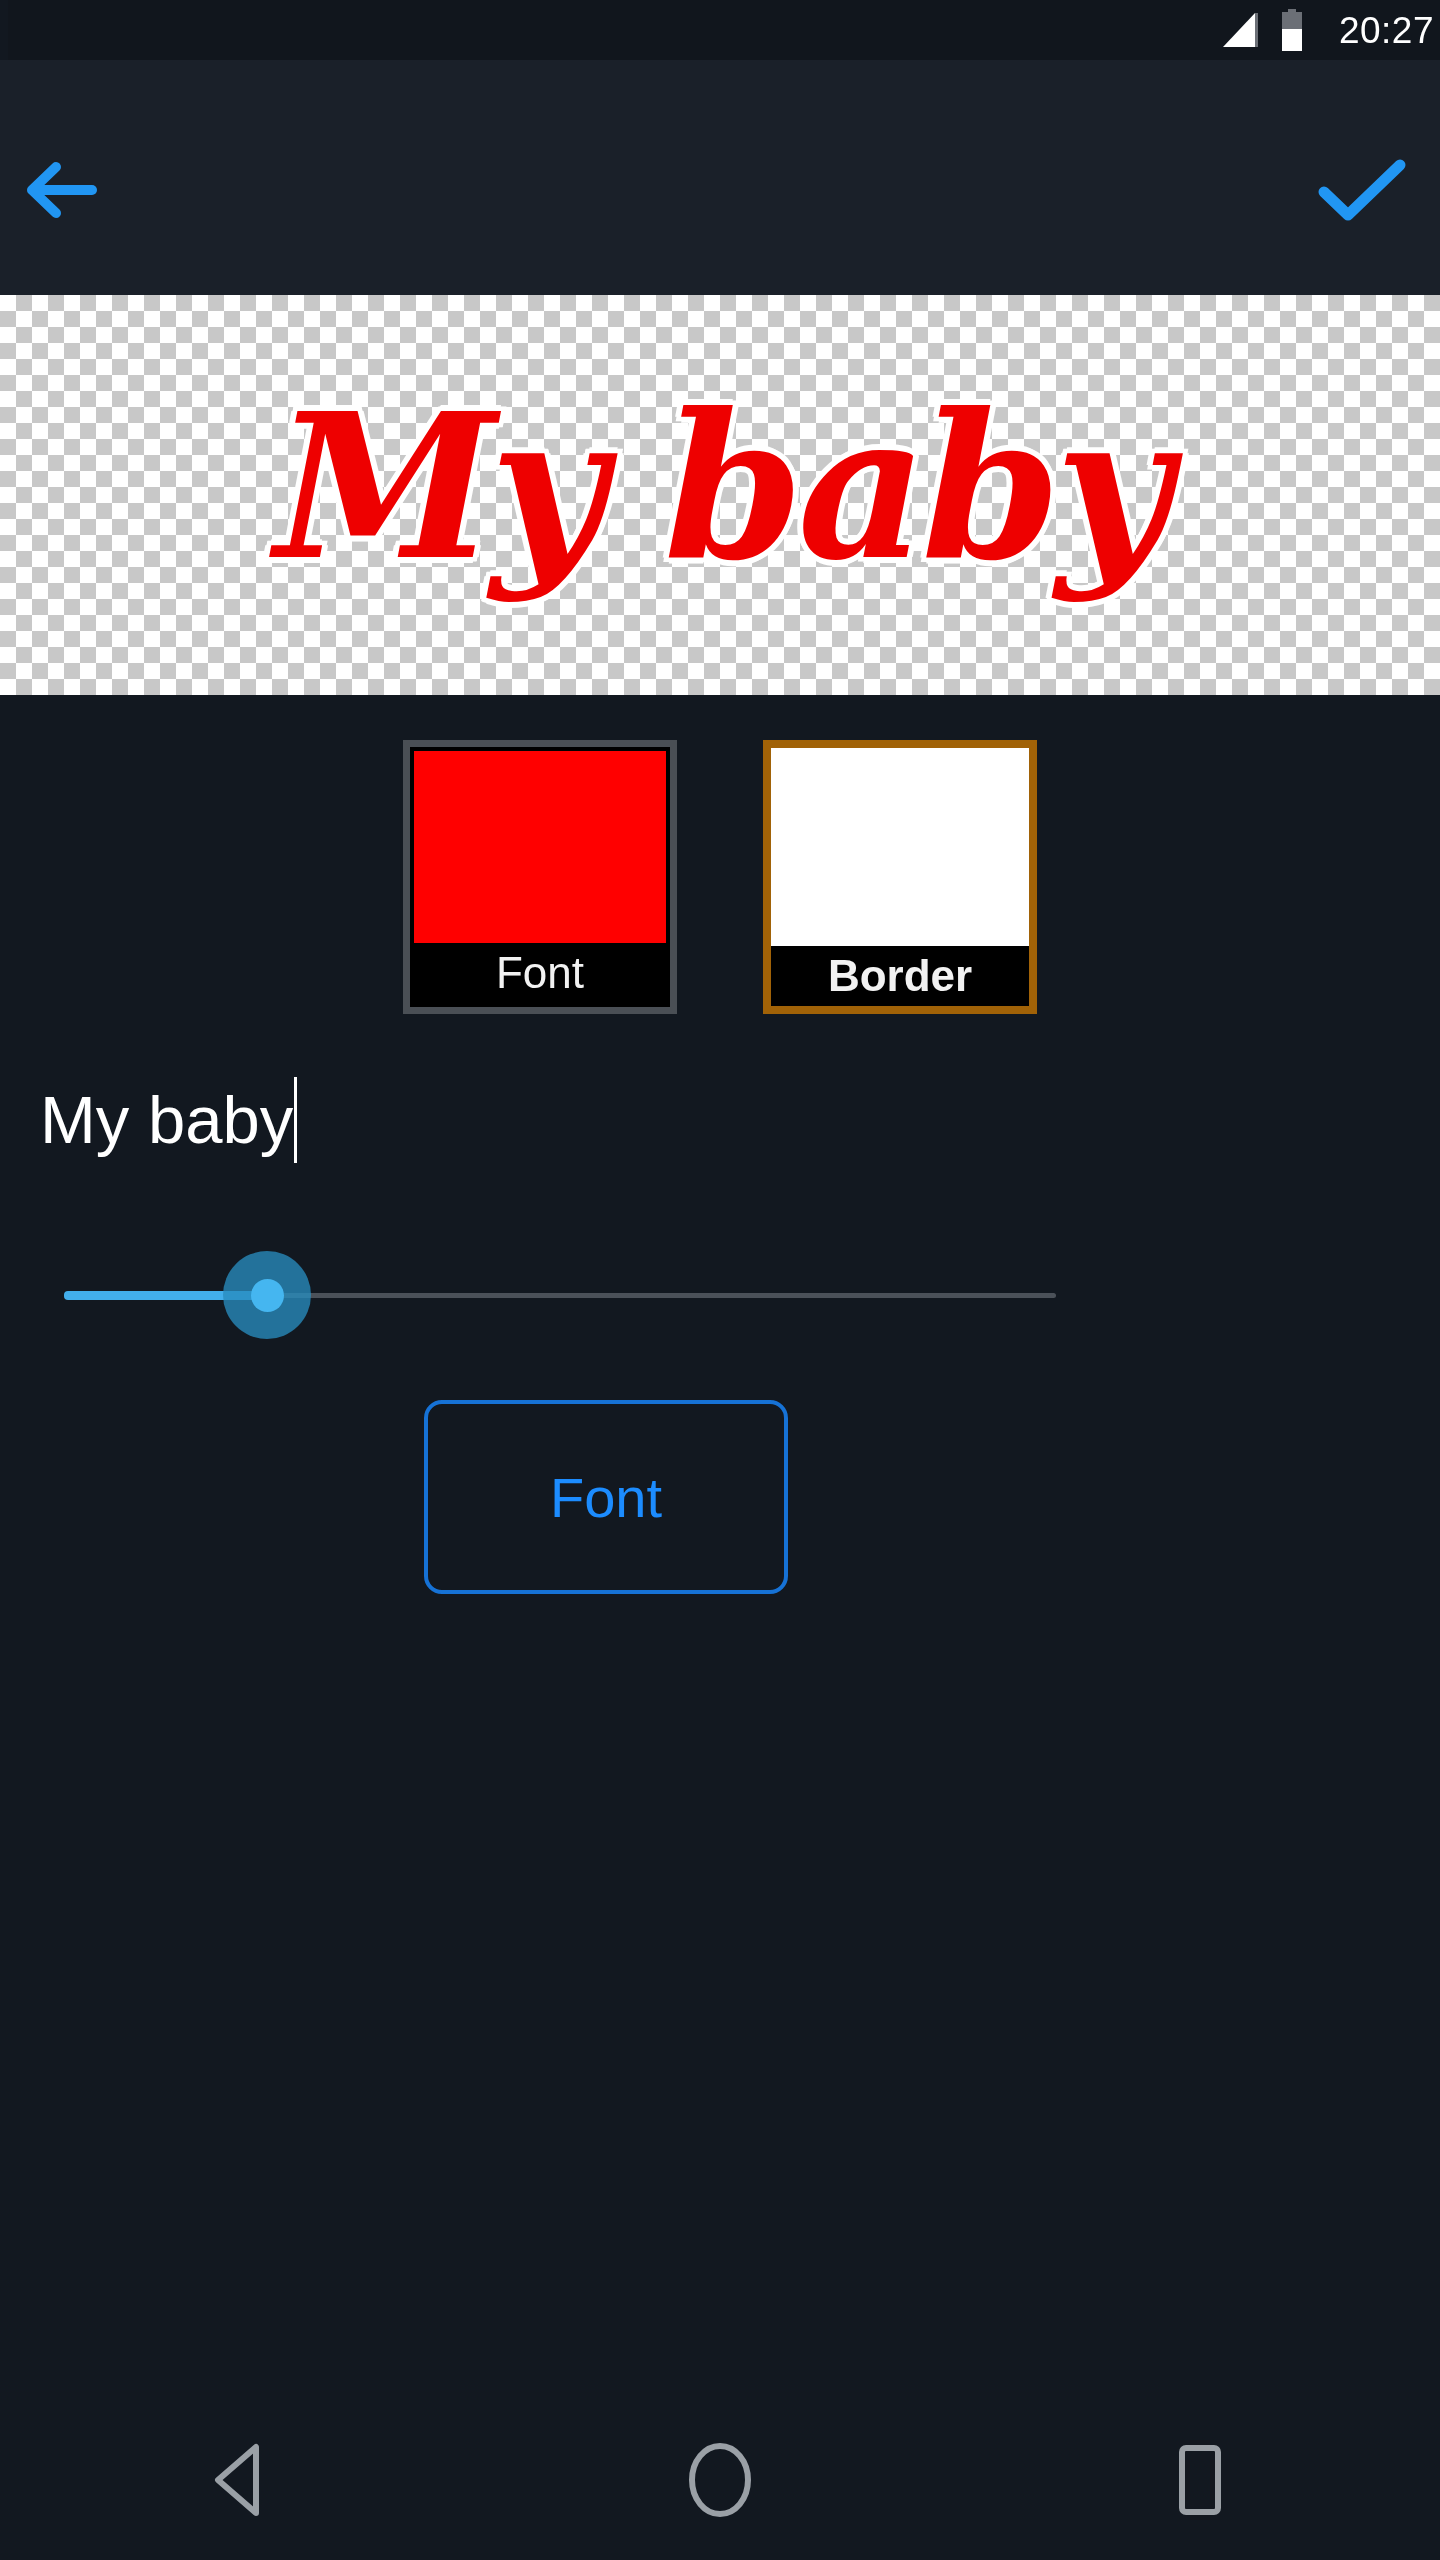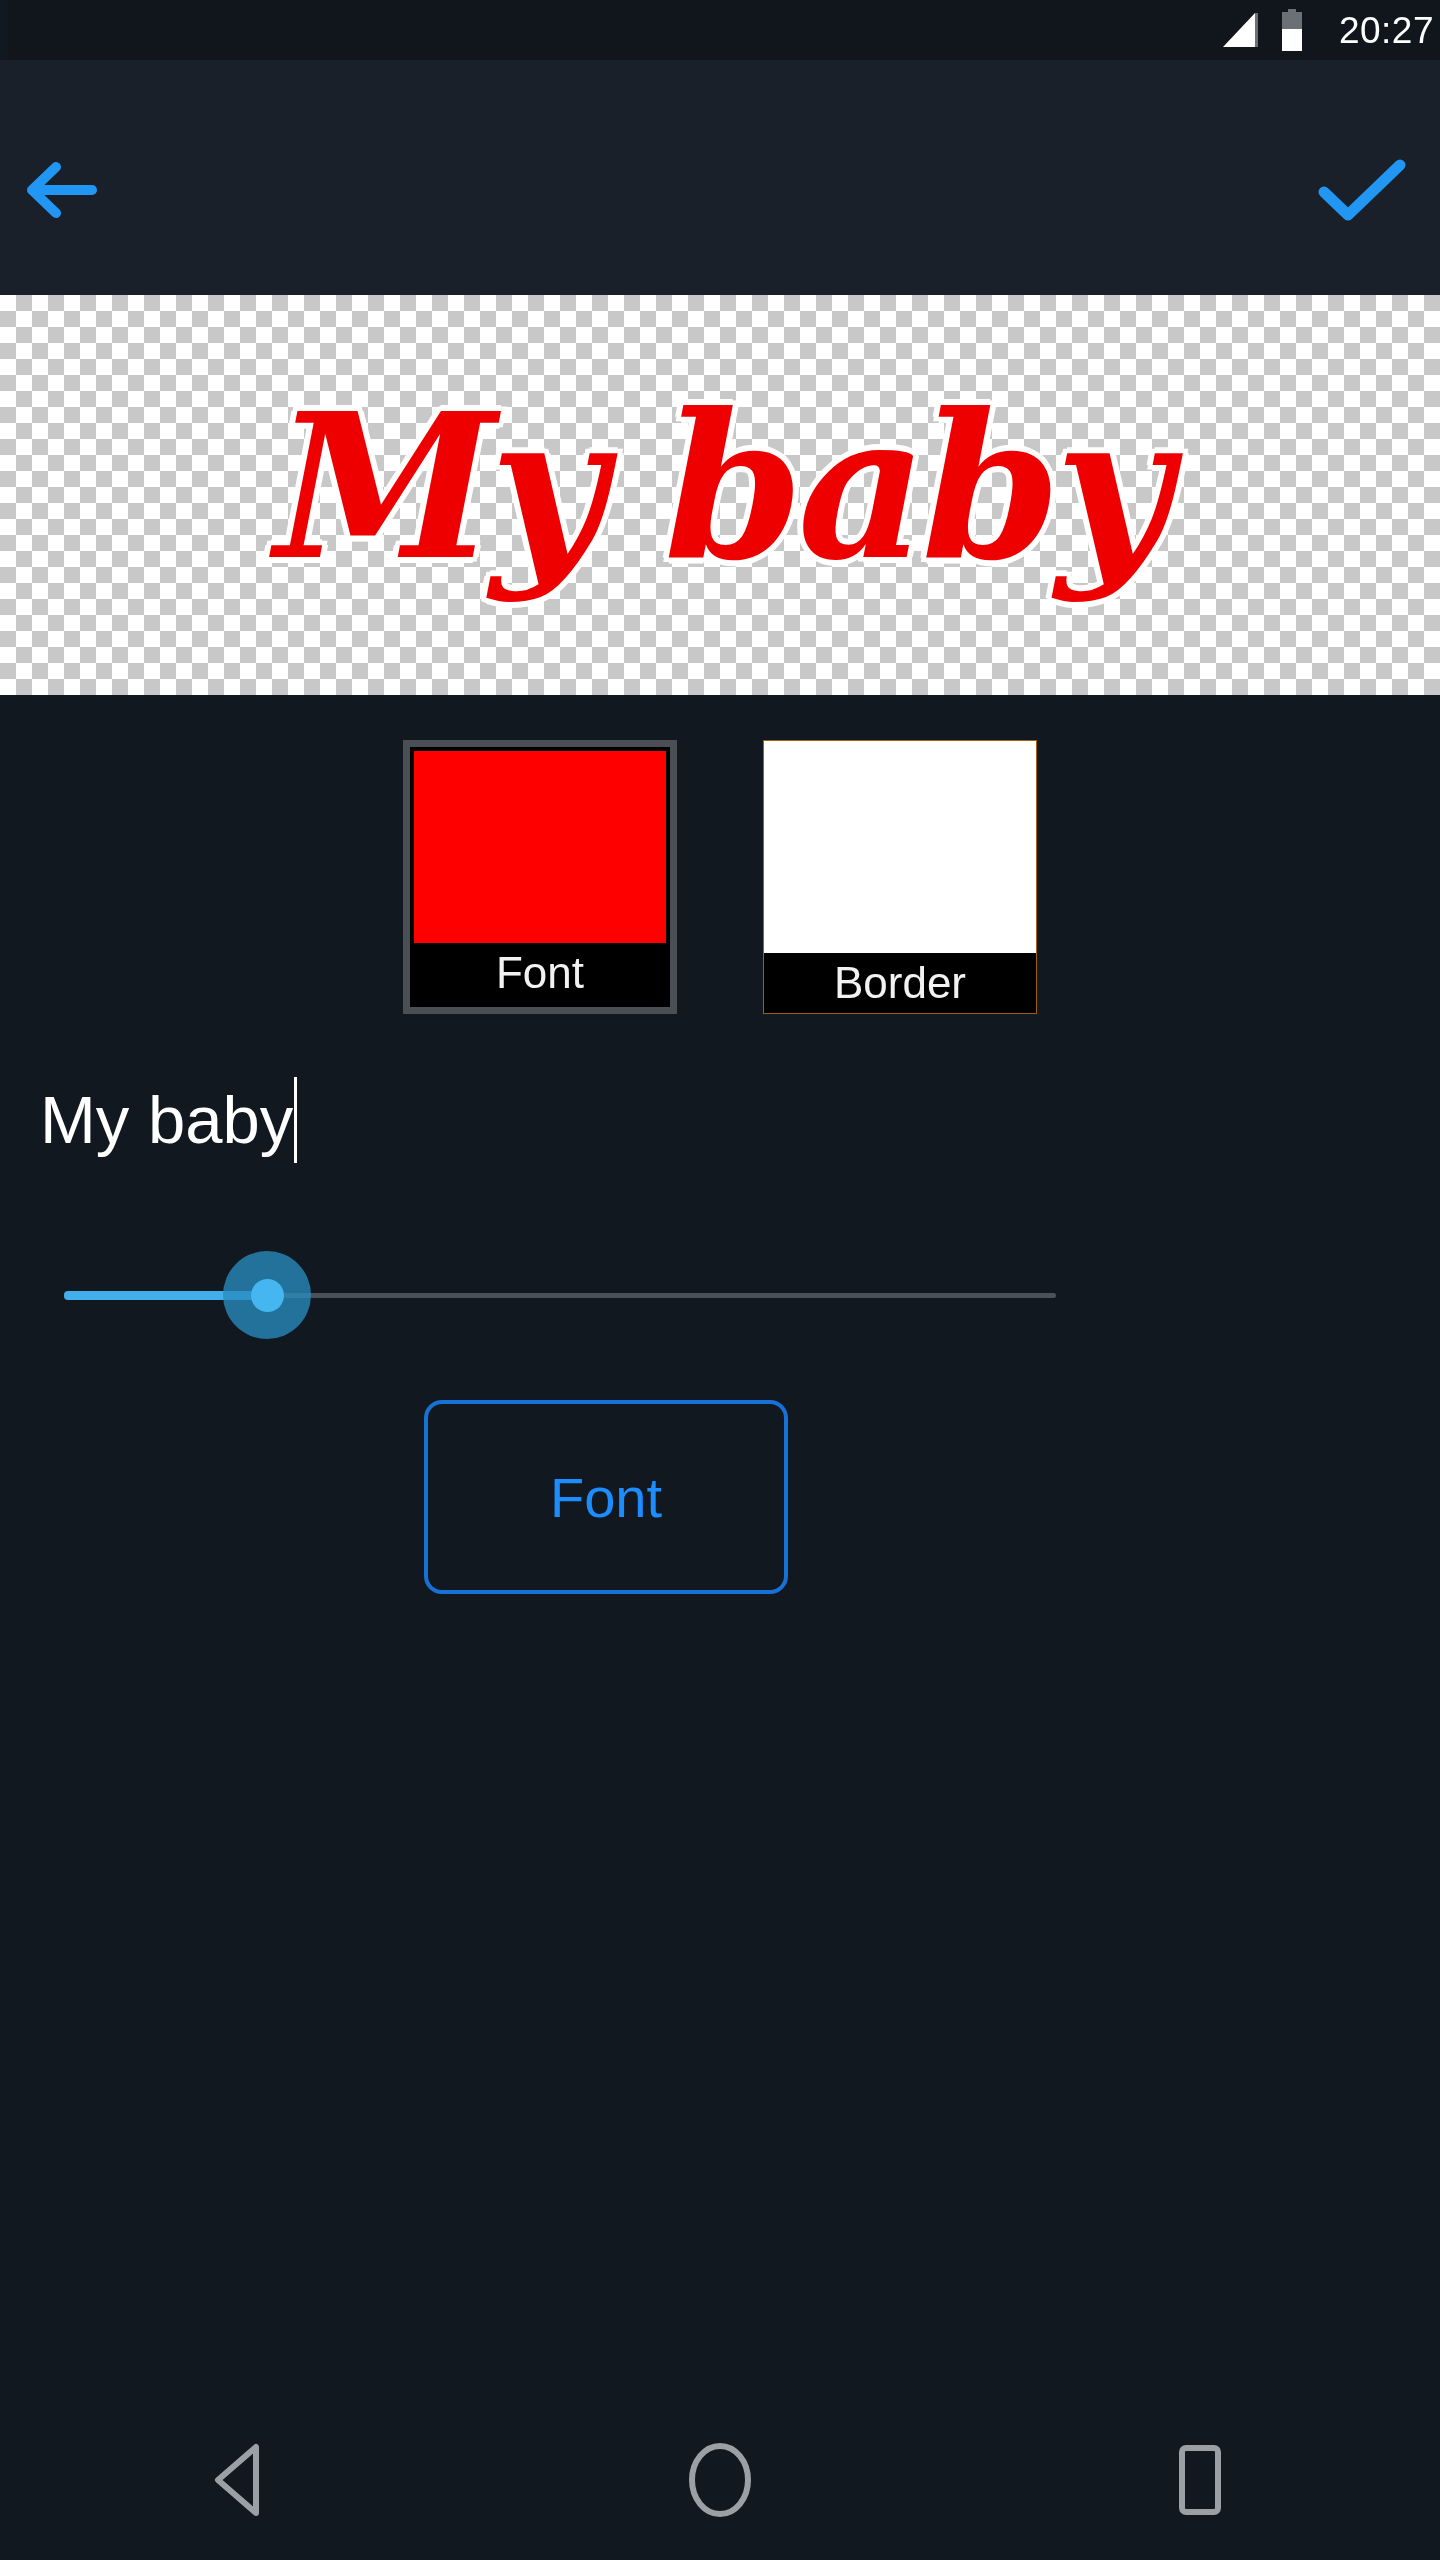--- a/index.html
+++ b/index.html
@@ -142,21 +142,22 @@
     display: flex;
     flex-direction: column;
     cursor: pointer;
     box-sizing: border-box;
   }
   .swatch.selected {
     border: 7px solid #4a4f55;
     padding: 4px;
   }
   .swatch.unselected {
-    border: 1px solid #a16207;
+    border: 8px solid #a16207;
+    font-weight: bold;
   }
   .swatch-color {
     flex: 1 1 auto;
     width: 100%;
   }
   .swatch-label {
     height: 60px;
     background: #000000;
     color: #f2f2f2;
     font-size: 44px;

